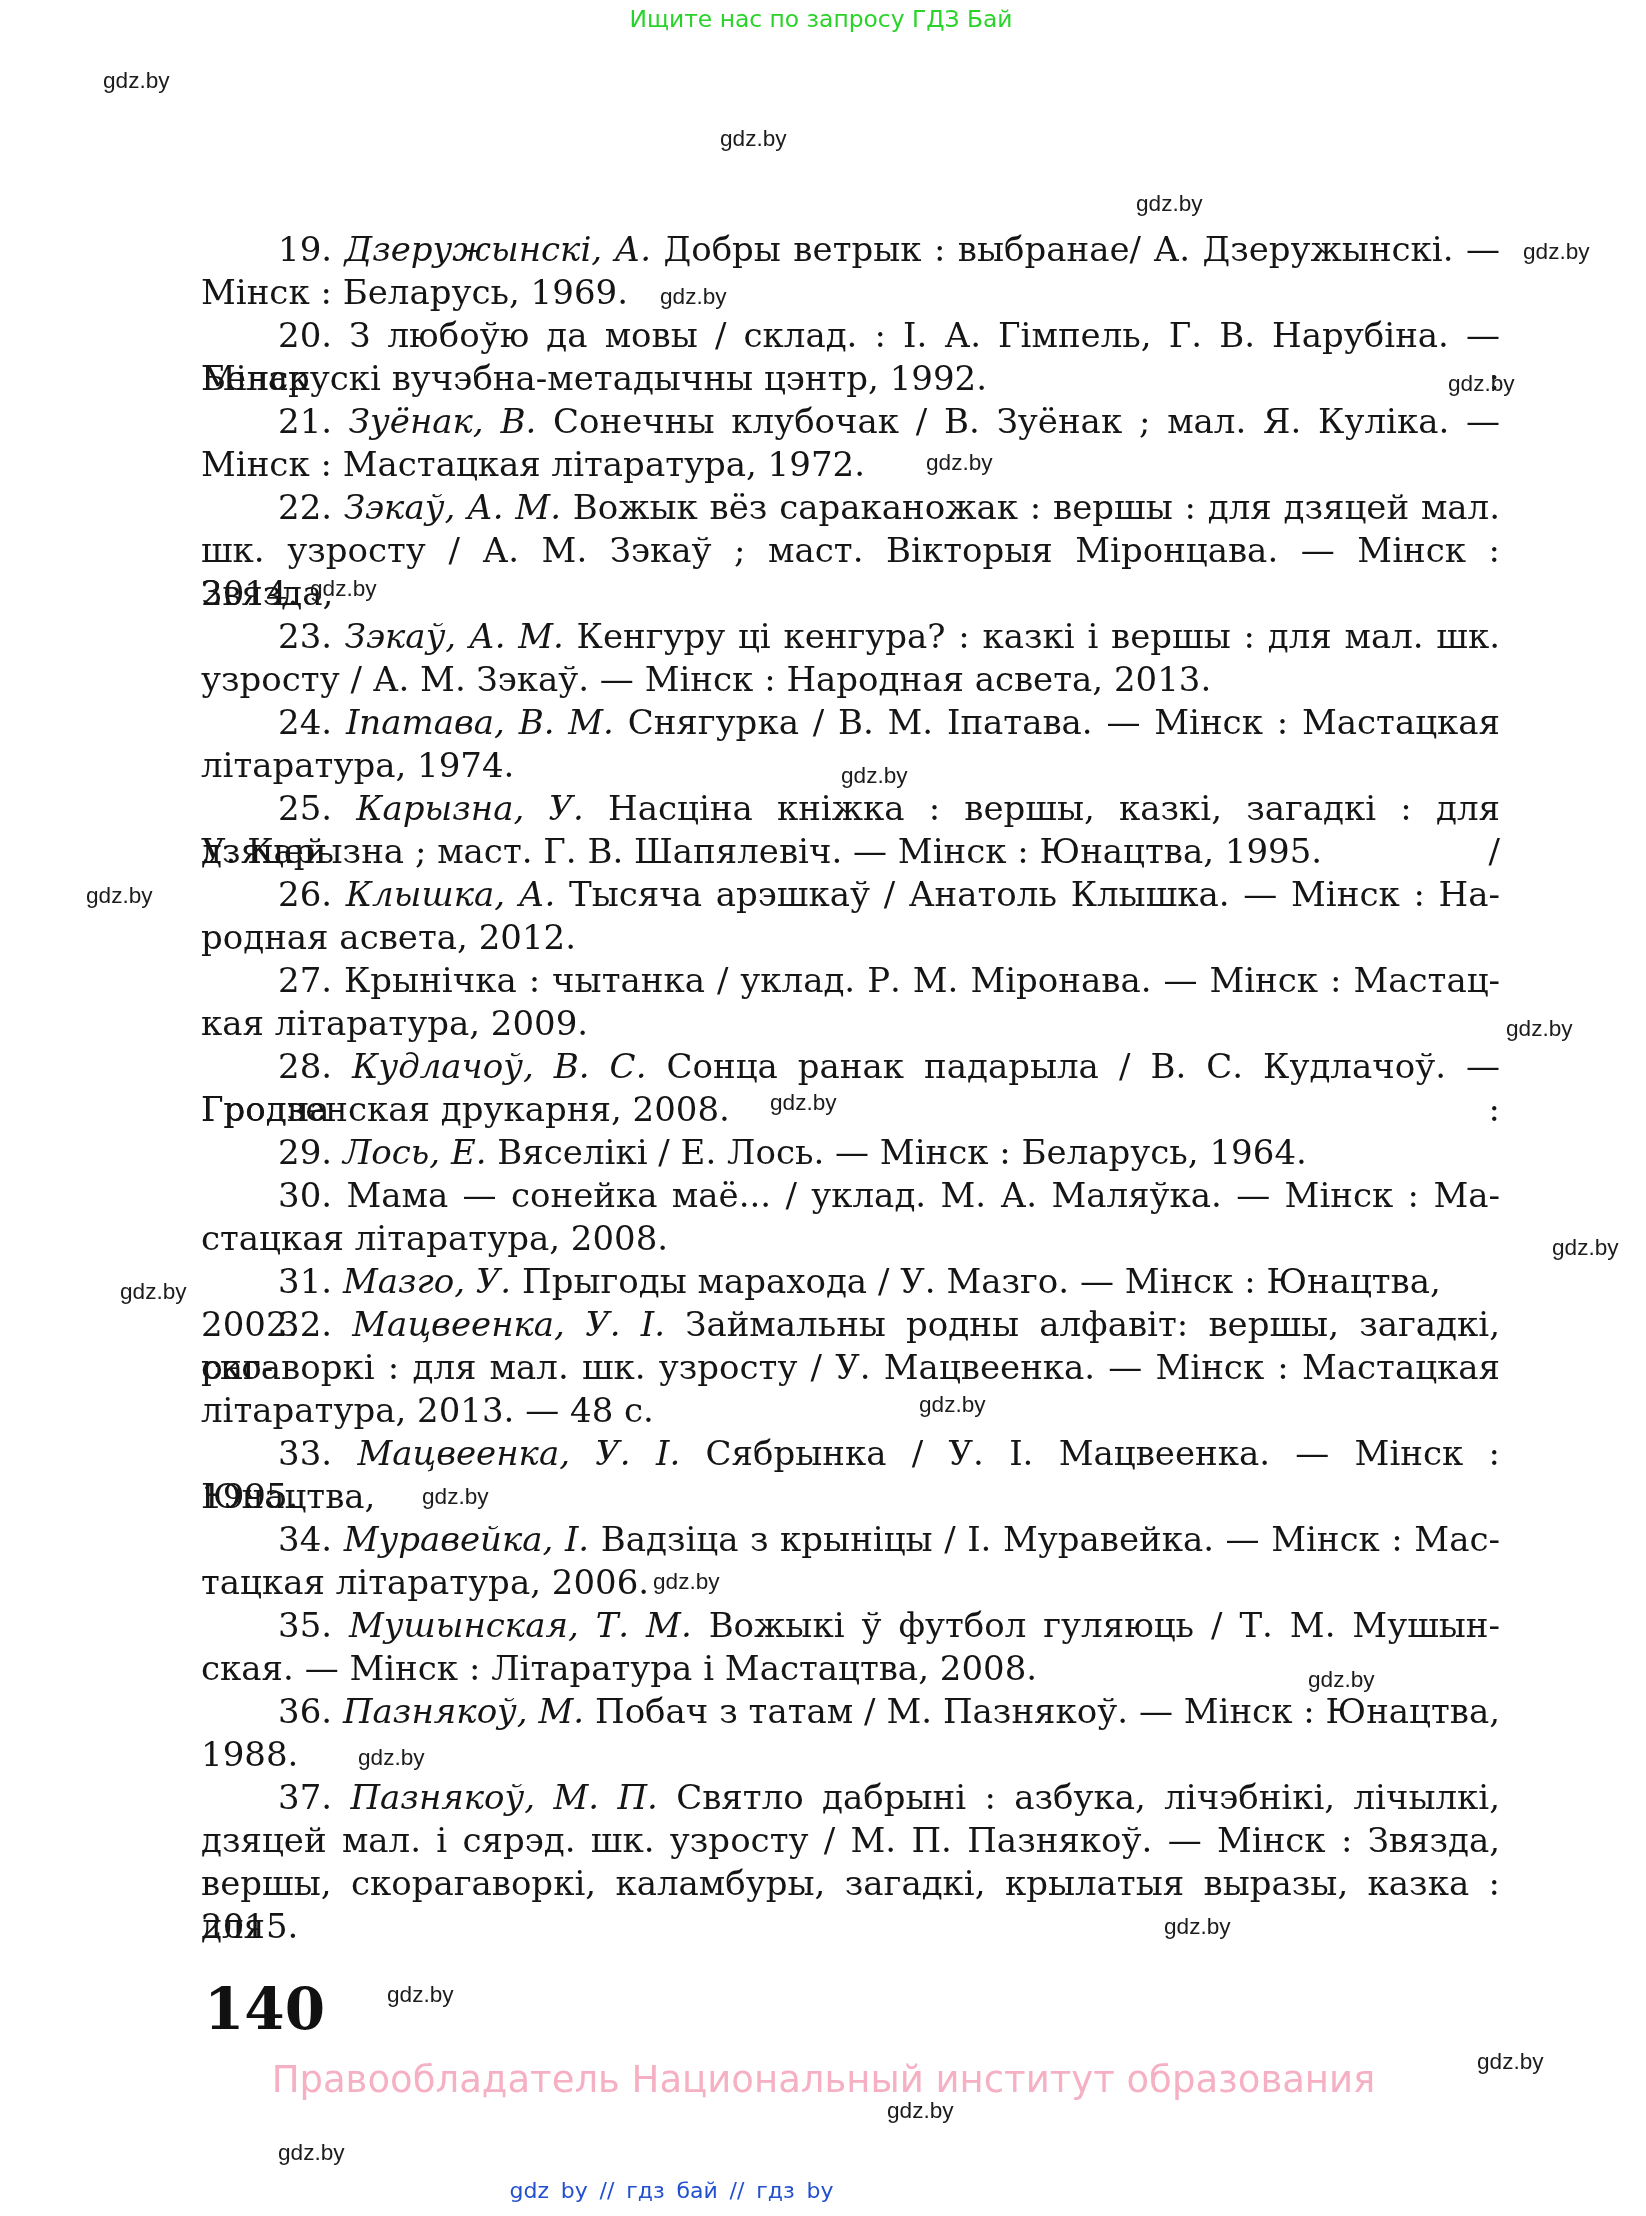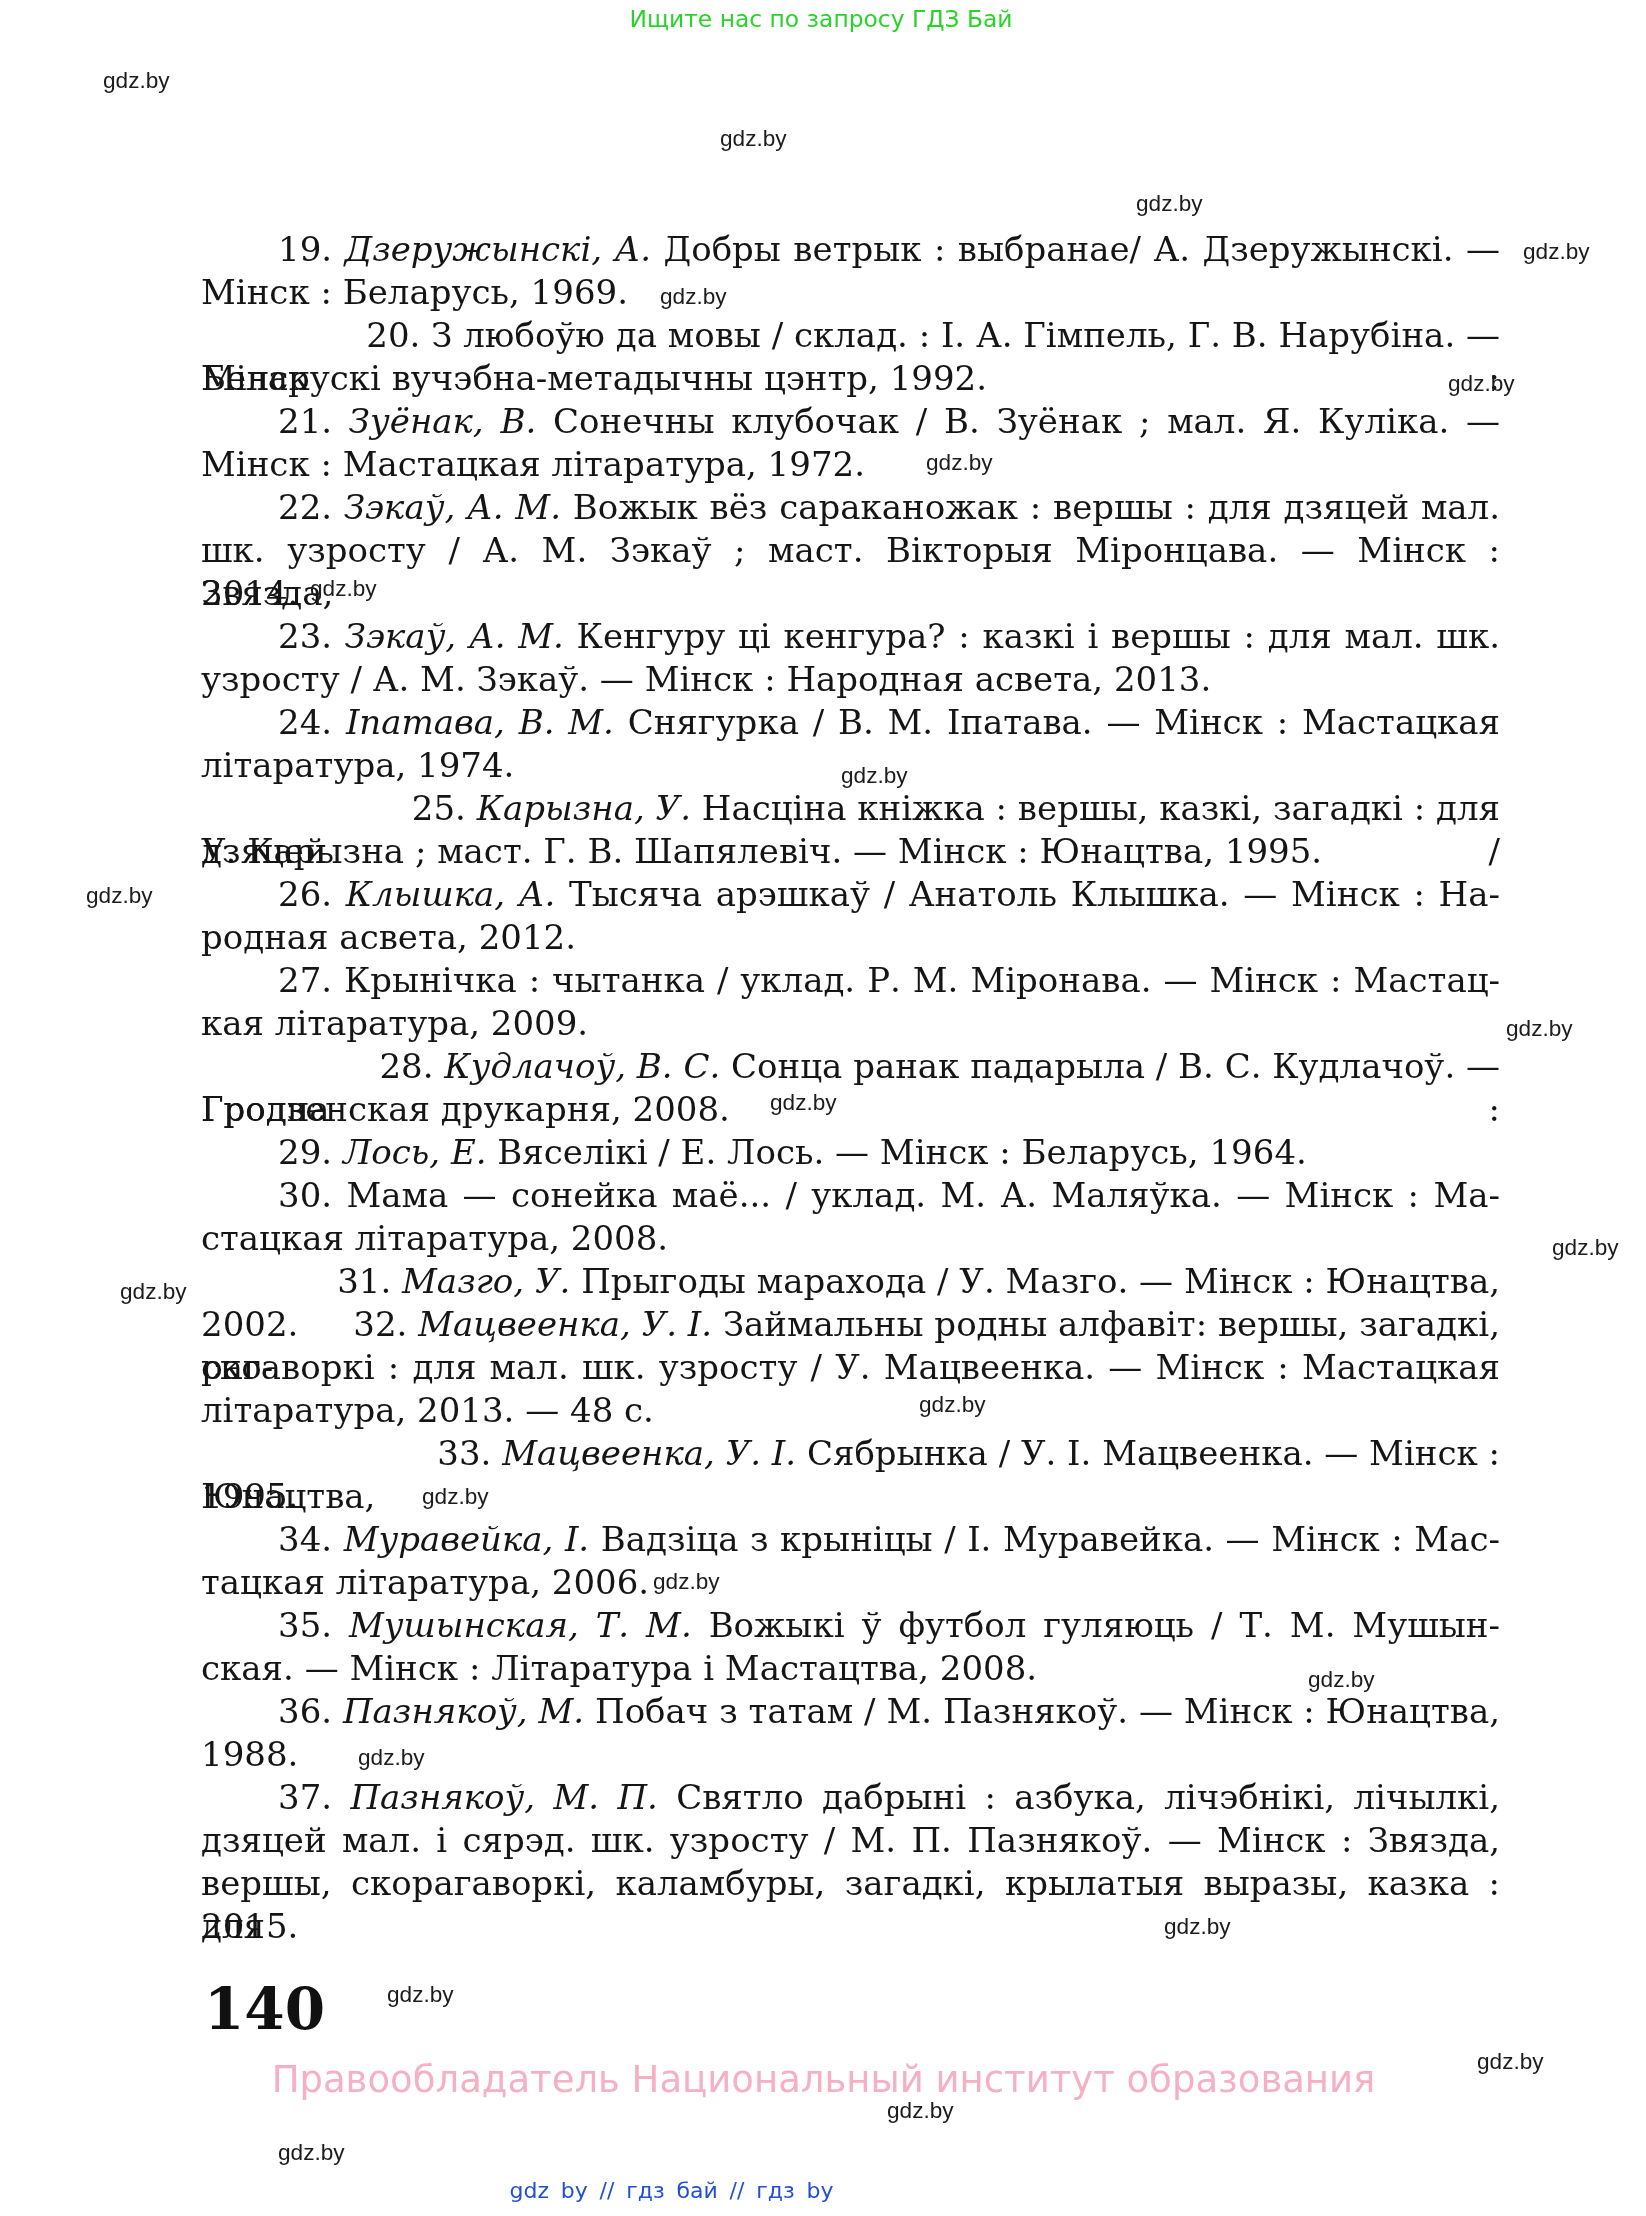--- a/index.html
+++ b/index.html
@@ -36,21 +36,20 @@
     text-align-last:justify;
     height:43px;
     overflow:visible;
   }
   .bib-line.end{
     text-align:left;
     text-align-last:left;
   }
   .bib-line.indent{
     text-indent:77px;
-    text-align:right;
   }
   .au{font-style:italic;}
   .wm{
     position:absolute;
     font-family:Liberation Sans, sans-serif;
     font-size:22.6px;line-height:24px;
     color:var(--wm);
     white-space:nowrap;
   }
   .pageno{

